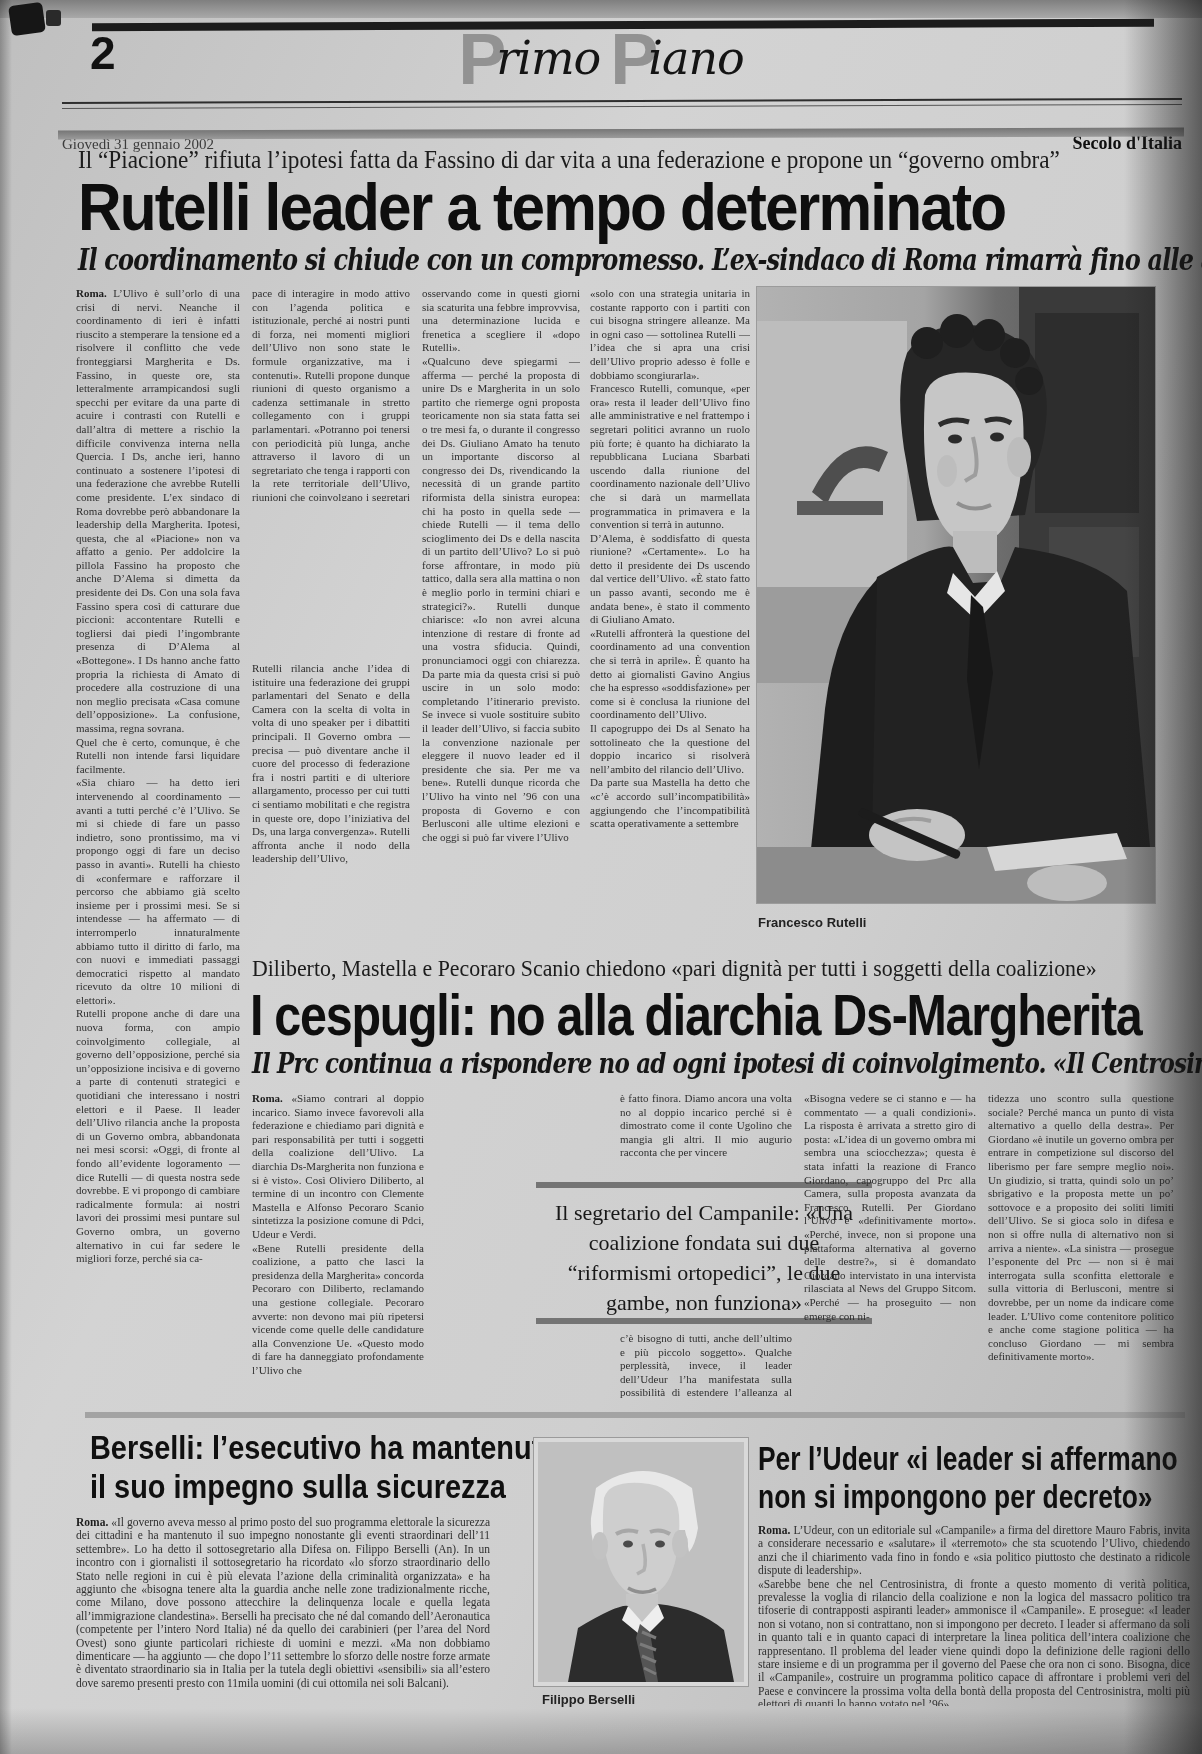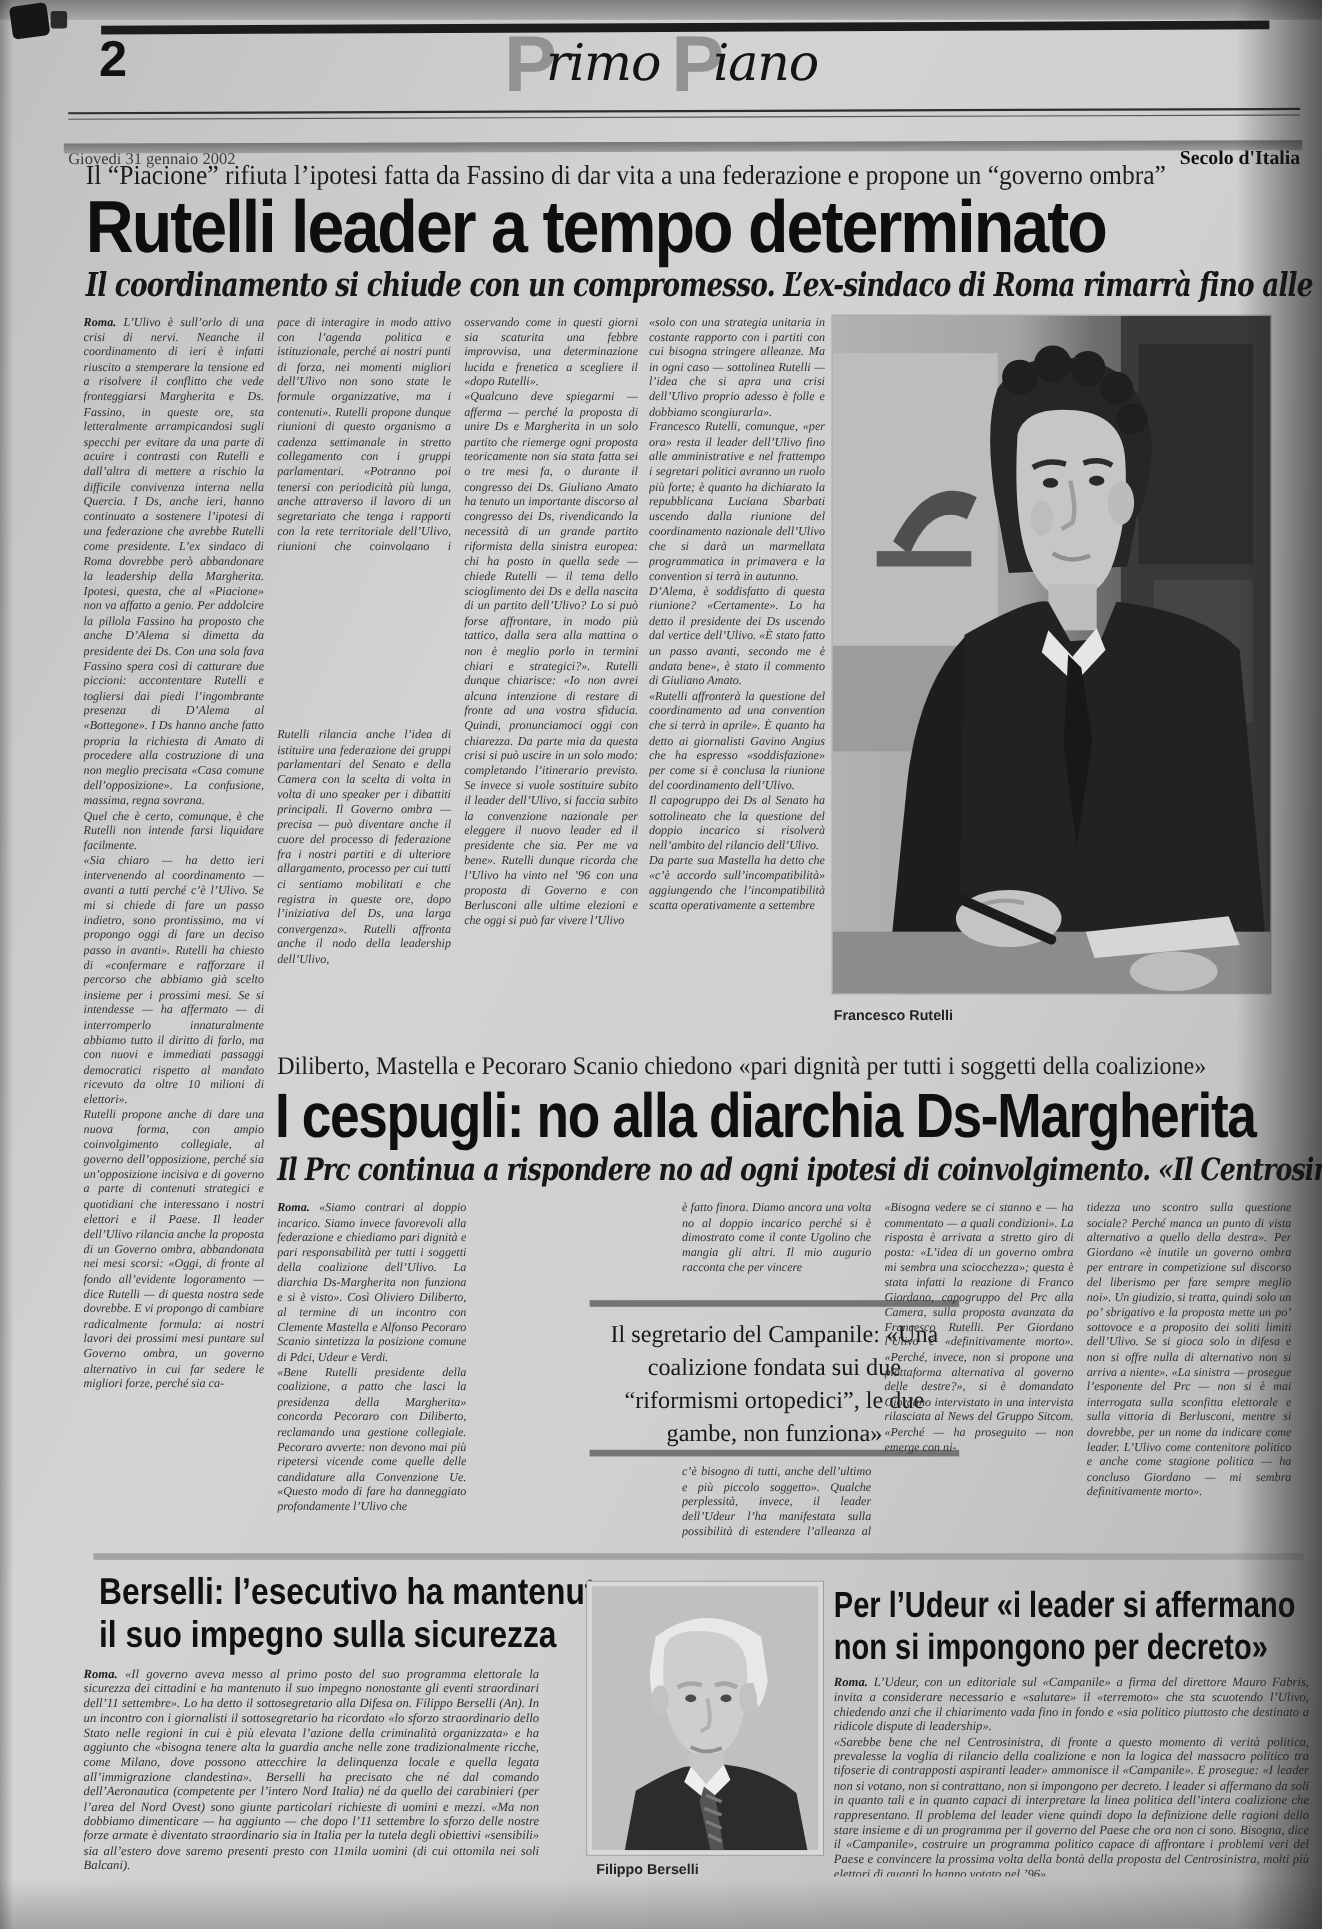--- a/index.html
+++ b/index.html
@@ -26,21 +26,21 @@
   .thin-rule{left:62px;top:100px;width:1120px;height:4px;border-top:2px solid #2e2e2e;border-bottom:1px solid #555;transform:rotate(-.2deg);}
   .dateline{left:62px;top:107px;width:1120px;display:flex;justify-content:space-between;align-items:baseline;filter:blur(.25px);margin-top:26px;}
   .date-txt{font-size:15px;color:#3c3c3c;}
   .paper-name{font-size:18px;font-weight:bold;color:#101010;}
   .gray-rule-top{left:58px;top:129px;width:1126px;height:9px;background:linear-gradient(#767676,#9b9b9b);transform:rotate(-.15deg);}
   
   .kicker1{left:78px;top:146px;font-size:25px;color:#1c1c1c;white-space:nowrap;transform:scaleX(.93);transform-origin:left;filter:blur(.2px);}
   .headline1{left:78px;top:168px;font-family:"Liberation Sans",sans-serif;font-weight:bold;font-size:67px;letter-spacing:-2px;color:#0e0e0e;white-space:nowrap;transform:scaleX(.9);transform-origin:left;filter:blur(.2px);}
   .subhead1{left:78px;top:242px;font-family:"DejaVu Serif",serif;font-style:italic;font-weight:bold;font-size:30px;color:#161616;white-space:nowrap;transform:scaleX(.8);transform-origin:left;letter-spacing:-1px;filter:blur(.2px);}
   
-  .col{font-size:11px;line-height:13.6px;text-align:justify;color:#2f2f2f;white-space:pre-line;overflow:hidden;filter:blur(.25px);font-style:italic;}
+  .col{font-size:11px;line-height:13.6px;text-align:justify;color:#2f2f2f;white-space:pre-line;overflow:hidden;filter:blur(.25px);}
   .lead{font-weight:bold;color:#1d1d1d;}
   .c-a1-1{left:76px;top:287px;width:164px;height:1112px;}
   .c-a1-2a{left:252px;top:287px;width:158px;height:214px;}
   .c-a1-2b{left:252px;top:662px;width:158px;height:288px;}
   .c-a1-3{left:422px;top:287px;width:158px;height:650px;}
   .c-a1-4{left:590px;top:287px;width:160px;height:650px;}
   .quote1{left:216px;top:504px;width:230px;height:132px;border-top:7px solid #6e6e6e;border-bottom:7px solid #6e6e6e;
           padding:12px 3px;box-sizing:border-box;text-align:center;font-size:21px;line-height:26px;color:#181818;filter:blur(.2px);}
   .photo-frame{background:#dcdcdc;box-shadow:0 0 0 1px #9b9b9b;}
   .photo1{left:757px;top:287px;width:398px;height:616px;}

